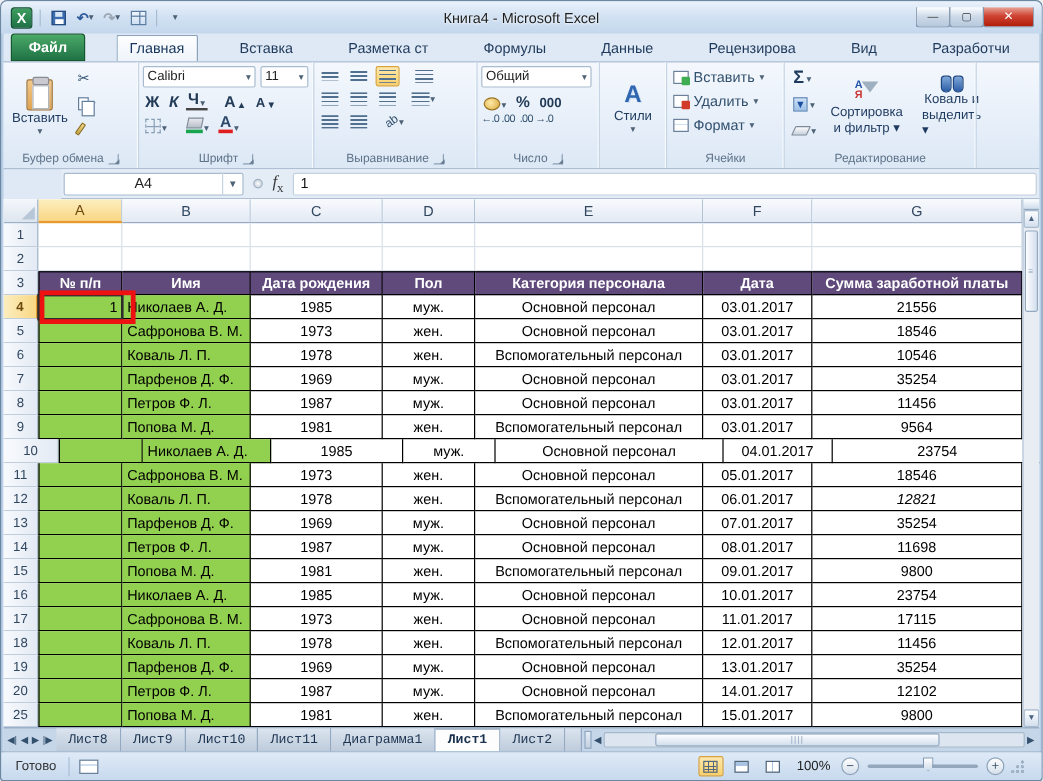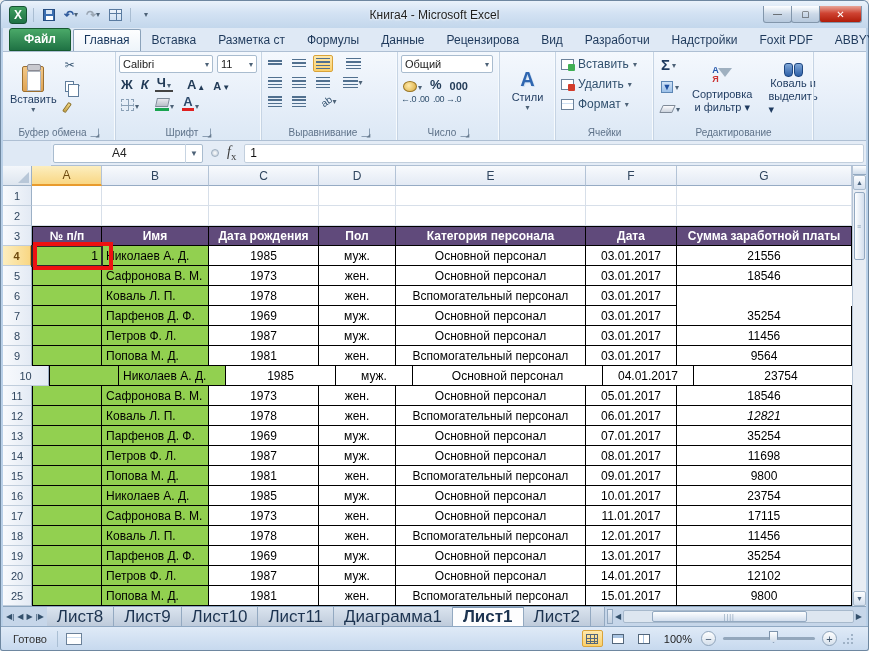--- a/index.html
+++ b/index.html
@@ -29,21 +29,21 @@
   .qgrid:after{content:"";position:absolute;left:6px;top:0;width:1px;height:100%;background:#5a7ba0;}
   .wtitle{position:absolute;left:0;right:0;top:0;height:27px;display:flex;align-items:center;justify-content:center;
       font-size:12px;color:#1e1e1e;text-shadow:0 1px 2px #fff;pointer-events:none;}
   .winbtns{margin-left:auto;display:flex;padding-right:6px;}
   .wbtn{width:29px;height:17px;border:1px solid #8296ab;border-top:none;background:linear-gradient(#fdfeff,#ccd9e8 50%,#b7c9dd);
       display:flex;align-items:center;justify-content:center;font-size:9px;color:#333;border-radius:0 0 3px 3px;margin-left:-1px;}
   .wbtn.close{width:43px;background:linear-gradient(#e8a598,#cf4433 45%,#b01c09);color:#fff;font-size:10px;}
   
   .tabstrip{position:absolute;left:3px;right:3px;top:28px;height:23px;display:flex;align-items:flex-end;}
   .rtab{padding:3px 10px 4px 10px;font-size:12px;color:#1e395b;border:1px solid transparent;border-bottom:none;
-      white-space:nowrap;}
+      white-space:nowrap;margin-left:24px;}
   .rtab.file{background:linear-gradient(#4aa968,#1f7244);color:#fff;border:1px solid #16592f;
       border-radius:3px 3px 0 0;margin:0 2px 0 6px;padding:3px 14px 4px 14px;font-weight:bold;}
   .rtab.active{background:linear-gradient(#fdfeff,#eef4fa);border-color:#8ba2ba;border-radius:2px 2px 0 0;
       color:#15355c;}
   
   .ribbon{position:absolute;left:3px;right:3px;top:51px;height:90px;
       background:linear-gradient(#f4f8fd,#e7eff9 55%,#dce8f5);
       border:1px solid #aebfd3;border-left:none;border-right:none;display:flex;}
   .rgroup{position:relative;display:flex;flex-direction:column;padding:2px 3px 0 3px;}
   .rgroup + .rgroup{border-left:1px solid #c6d4e4;box-shadow:-1px 0 0 #f6fafd;}
@@ -137,22 +137,22 @@
   .vsplit{height:9px;background:linear-gradient(#fdfeff,#cfdceb);border-bottom:1px solid #93a9c1;}
   .sarrow{height:15px;display:flex;align-items:center;justify-content:center;font-size:7px;color:#4a637e;
       background:linear-gradient(#fdfeff,#d3dfee);border:1px solid #a7b9cc;border-radius:2px;}
   .vthumb{margin:2px 1px;height:68px;background:linear-gradient(90deg,#fdfeff,#d3dfee);border:1px solid #93a9c1;border-radius:2px;
       display:flex;align-items:center;justify-content:center;color:#8aa0b6;font-size:7px;letter-spacing:1px;}
   .vtrack{flex:1;}
   
   .tabsbar{position:absolute;left:3px;right:3px;top:606px;height:20px;background:#c6d6e9;display:flex;align-items:stretch;border-top:1px solid #8ea7c0;}
   .navs{display:flex;align-items:center;padding:0 3px;gap:3px;}
   .nav{font-size:8px;color:#33506c;}
-  .stab{padding:2px 10px;font-size:17px;color:#1c3350;background:linear-gradient(#dbe4ef,#becbdb);border-right:1px solid #93a9c1;
-      display:flex;align-items:center;white-space:nowrap;}
+  .stab{padding:2px 10px;font-size:11px;color:#1c3350;background:linear-gradient(#dbe4ef,#becbdb);border-right:1px solid #93a9c1;
+      display:flex;align-items:center;white-space:nowrap;font-family:Liberation Mono, monospace;}
   .stab.active{background:#fdfdfe;font-weight:bold;border-top:1px solid #7e97b2;}
   .stab.stub{width:14px;padding:2px 2px;}
   .tsplit{width:6px;background:linear-gradient(#e7eef7,#c2d0e0);border:1px solid #93a9c1;margin:2px 2px;}
   .hscroll{flex:1;display:flex;align-items:center;margin:2px 2px;}
   .htrack{flex:1;height:13px;background:#dde6f0;border:1px solid #a7b9cc;border-radius:2px;position:relative;}
   .hthumb{position:absolute;left:12%;width:68%;top:0;height:11px;background:linear-gradient(#fdfeff,#d3dfee);border:1px solid #93a9c1;border-radius:2px;
       display:flex;align-items:center;justify-content:center;color:#8aa0b6;font-size:7px;letter-spacing:1px;}
   
   .statusbar{position:absolute;left:1px;right:1px;top:626px;height:24px;background:linear-gradient(#dfeaf7,#c7d9ee);
       border-top:1px solid #8fa8c3;border-radius:0 0 3px 3px;display:flex;align-items:center;font-size:11px;color:#333;}
@@ -557,20 +557,21 @@
           <div class="c tb ctr" style="width: 175px; height: 20px;">18546</div>
         </div>
         <div class="grow">
           <div class="rowhdr" style="width: 29px; height: 20px;">6</div>
           <div class="c tb tb-left greenc rgt" style="width: 70px; height: 20px;"></div>
           <div class="c tb greenc lft" style="width: 107px; height: 20px;">Коваль Л. П.</div>
           <div class="c tb ctr" style="width: 110px; height: 20px;">1978</div>
           <div class="c tb ctr" style="width: 77px; height: 20px;">жен.</div>
           <div class="c tb ctr" style="width: 190px; height: 20px;">Вспомогательный персонал</div>
           <div class="c tb ctr" style="width: 91px; height: 20px;">03.01.2017</div>
+          <div class="c tb ctr" style="width: 175px; height: 20px;">10546</div>
         </div>
         <div class="grow">
           <div class="rowhdr" style="width: 29px; height: 20px;">7</div>
           <div class="c tb tb-left greenc rgt" style="width: 70px; height: 20px;"></div>
           <div class="c tb greenc lft" style="width: 107px; height: 20px;">Парфенов Д. Ф.</div>
           <div class="c tb ctr" style="width: 110px; height: 20px;">1969</div>
           <div class="c tb ctr" style="width: 77px; height: 20px;">муж.</div>
           <div class="c tb ctr" style="width: 190px; height: 20px;">Основной персонал</div>
           <div class="c tb ctr" style="width: 91px; height: 20px;">03.01.2017</div>
           <div class="c tb ctr" style="width: 175px; height: 20px;">35254</div>

